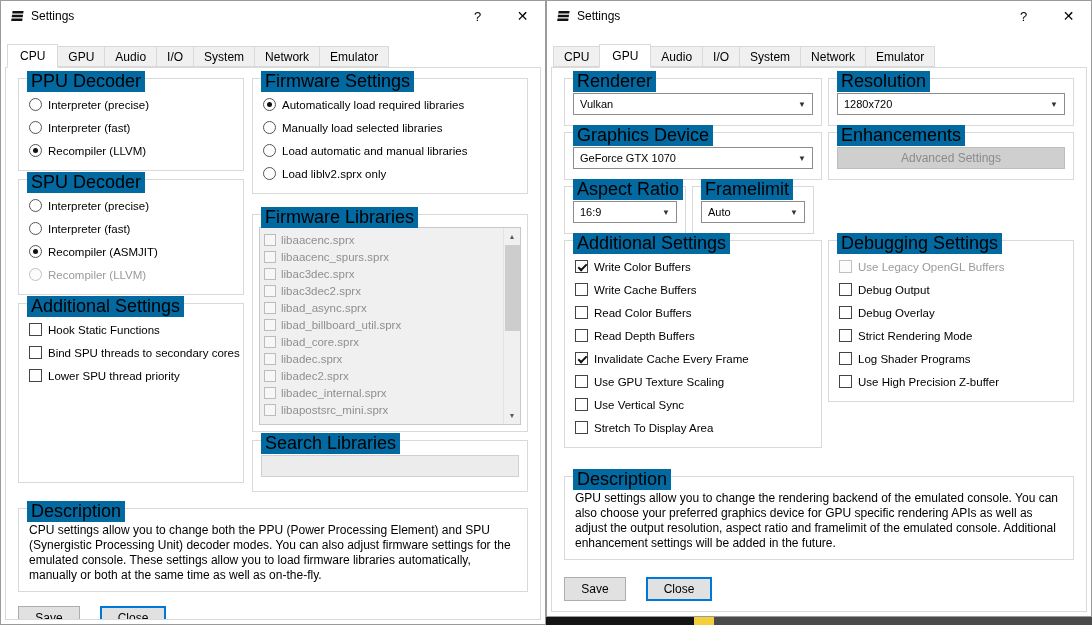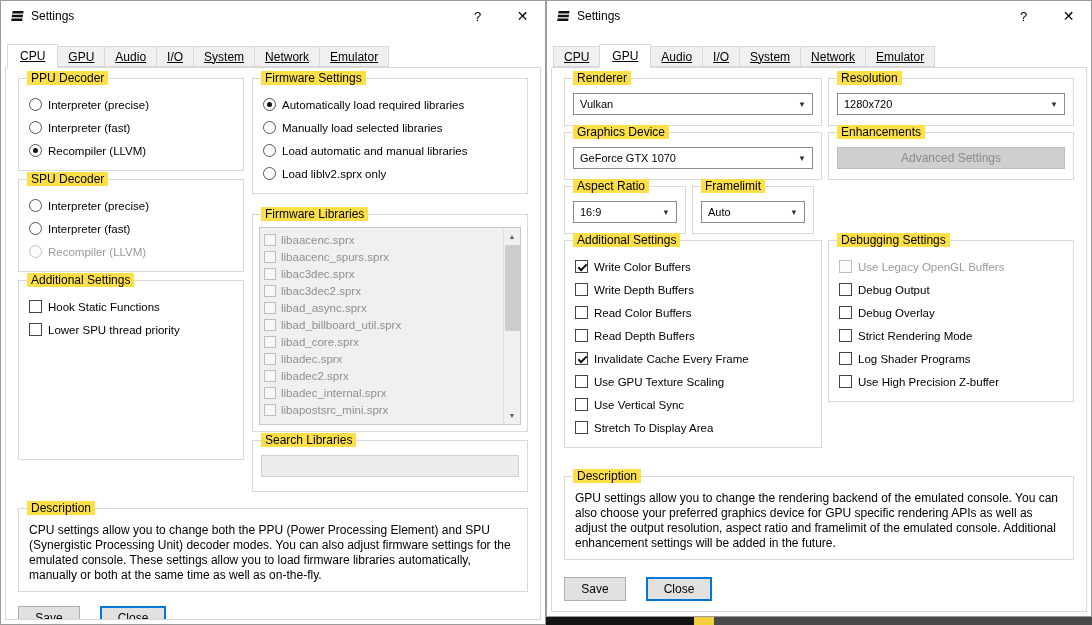--- a/index.html
+++ b/index.html
@@ -11,28 +11,28 @@
   #win-right { left:546px; height:617px; }
 
   .titlebar { height:30px; flex:none; display:flex; align-items:center; padding-left:8px; background:#fff; }
   .app-icon { width:16px; height:16px; margin-right:6px; flex:none; }
   .win-title { font-size:12px; }
   .tb-spacer { flex:1; }
   .tb-btn { width:45px; height:30px; display:flex; align-items:center; justify-content:center; font-size:13px; cursor:default; }
   .tb-btn.close { font-size:14px; }
 
   .tabbar { display:flex; align-items:flex-end; height:24px; margin:12px 0 0 6px; flex:none; position:relative; z-index:2; }
-  .tab { height:21px; display:flex; align-items:center; padding:0 10px; background:#f0f0f0; border:1px solid #d9d9d9;text-decoration:underline; }
+  .tab { height:21px; display:flex; align-items:center; padding:0 10px; background:#f0f0f0; border:1px solid #d9d9d9; }
   .tab + .tab { margin-left:-1px; }
   .tab.active { height:24px; background:#fff; border-bottom:1px solid #fff; margin-bottom:-1px; padding:0 12px; z-index:3; }
 
   .pane { flex:1; margin:0 4px 4px 4px; border:1px solid #d9d9d9; background:#fff; padding:10px 12px 10px 12px; display:flex; flex-direction:column; overflow:hidden; position:relative; z-index:1; }
 
   .group { position:relative; border:1px solid #d9d9d9; padding:14px 8px 8px 10px; margin-bottom:8px; background:#fff; }
-  .gtitle { position:absolute; top:-8px; left:8px; background:#fde047; padding:0 4px; font-size:12px; white-space:nowrap; }
+  .gtitle { position:absolute; top:-8px; left:8px; background:#0369a1; padding:0 4px; font-size:18px; white-space:nowrap; }
 
   .cols { display:flex; gap:8px; align-items:flex-start; }
   .colA { width:226px; flex:none; }
   .colB { flex:1; }
 
   .row { display:flex; align-items:center; gap:6px; height:23px; }
   .lbl { white-space:nowrap; font-size:11.5px; }
   .radio { width:13px; height:13px; border:1px solid #555; border-radius:50%; background:#fff; position:relative; flex:none; }
   .row.checked .radio::after { content:""; position:absolute; inset:3px; background:#111; border-radius:50%; }
   .checkbox { width:13px; height:13px; border:1px solid #444; background:#fff; position:relative; flex:none; }
@@ -162,37 +162,45 @@
               <div class="row">
                 <span class="radio"></span>
                 <span class="lbl">Interpreter (precise)</span>
               </div>
 
               <div class="row">
                 <span class="radio"></span>
                 <span class="lbl">Interpreter (fast)</span>
               </div>
 
+              <div class="row checked">
+                <span class="radio"></span>
+                <span class="lbl">Recompiler (ASMJIT)</span>
+              </div>
 
               <div class="row disabled">
                 <span class="radio"></span>
                 <span class="lbl">Recompiler (LLVM)</span>
               </div>
             </div>
         </div>
 
         <div class="group tall-group">
           <span class="gtitle">Additional Settings</span>
           <div>
 
               <div class="row">
                 <span class="checkbox"></span>
                 <span class="lbl">Hook Static Functions</span>
               </div>
 
+              <div class="row">
+                <span class="checkbox"></span>
+                <span class="lbl">Bind SPU threads to secondary cores</span>
+              </div>
 
               <div class="row">
                 <span class="checkbox"></span>
                 <span class="lbl">Lower SPU thread priority</span>
               </div>
             </div>
         </div>
 
       </div>
       <div class="colB">
@@ -414,21 +422,21 @@
         <span class="gtitle">Additional Settings</span>
         <div>
 
             <div class="row checked">
               <span class="checkbox"></span>
               <span class="lbl">Write Color Buffers</span>
             </div>
 
             <div class="row">
               <span class="checkbox"></span>
-              <span class="lbl">Write Depth Buffers</span>
+              <span class="lbl">Write Cache Buffers</span>
             </div>
 
             <div class="row">
               <span class="checkbox"></span>
               <span class="lbl">Read Color Buffers</span>
             </div>
 
             <div class="row">
               <span class="checkbox"></span>
               <span class="lbl">Read Depth Buffers</span>

